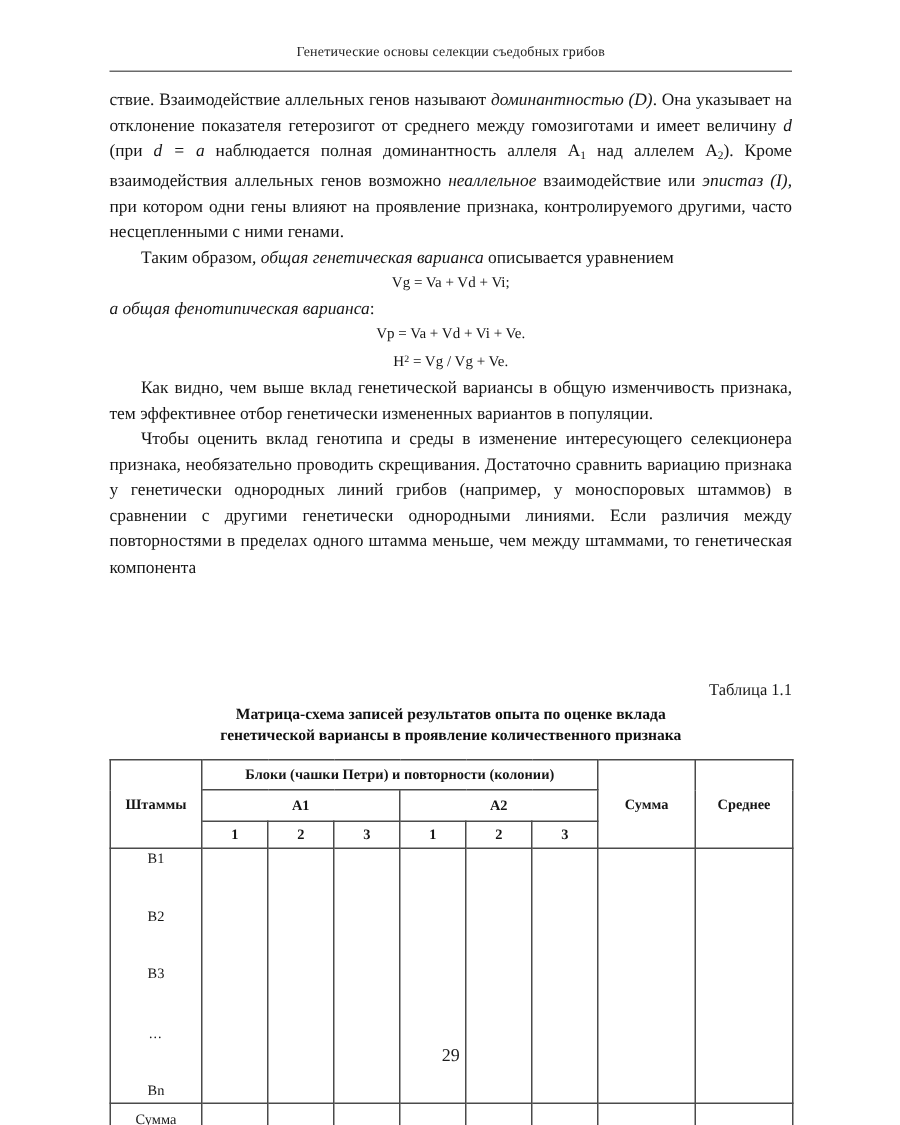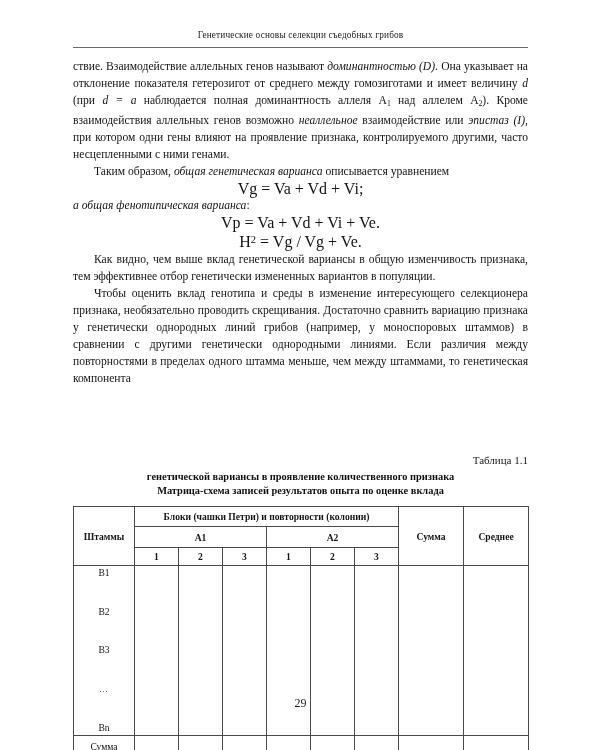--- a/index.html
+++ b/index.html
@@ -58,21 +58,21 @@
     text-justify: inter-word;
     hyphens: manual;
     color: #141414;
   }
   p.indent {
     text-indent: 21px;
   }
   p.formula {
     margin: 0;
     text-align: center;
-    font-size: 16px;
+    font-size: 10px;
     line-height: 17.05px;
     color: #141414;
   }
   p.noindent {
     margin: 0;
     font-size: 11.6px;
     line-height: 17.05px;
     text-align: left;
     color: #141414;
   }
@@ -180,22 +180,22 @@
 
     <p class="body indent">Чтобы оценить вклад генотипа и среды в изменение интересующего селекционера признака, необязательно проводить скрещивания. Достаточно сравнить вариацию признака у генетически однородных линий грибов (например, у моноспоровых штаммов) в сравнении с другими генетически однородными линиями. Если различия между повторностями в пределах одного штамма меньше, чем между штаммами, то генетическая компонента</p>
 
   </div>
 
   <div class="table-zone">
 
     <div class="tbl-number">Таблица 1.1</div>
 
     <div class="tbl-caption">
+      <div>Матрица-схема записей результатов опыта по оценке вклада</div>
       <div>генетической вариансы в проявление количественного признака</div>
-      <div>Матрица-схема записей результатов опыта по оценке вклада</div>
     </div>
 
     <table class="matrix">
       <colgroup>
         <col style="width:61px">
         <col style="width:44px">
           <col style="width:44px">
           <col style="width:44px">
         <col style="width:44px">
           <col style="width:44px">

